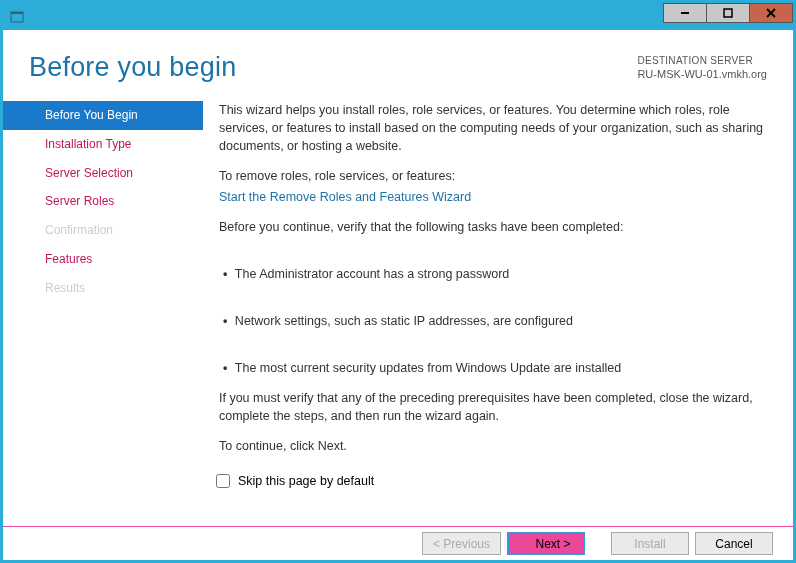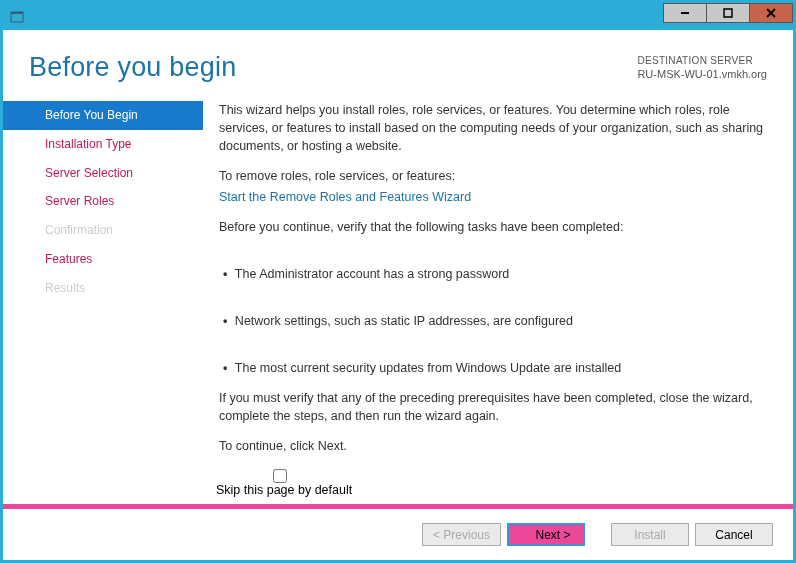--- a/index.html
+++ b/index.html
@@ -111,35 +111,34 @@
       margin: 0 0 12px 4px;
     }
     .content ul li::before {
       content: "• ";
       font-weight: bold;
       margin-right: 4px;
     }
     .content ul li { margin-bottom: 2px; margin-top: 29px; }
     .skip-row {
       position: absolute;
-      bottom: 66px;
+      bottom: 75px;
       left: 216px;
       display: flex;
       align-items: center;
       font-size: 12.5px;
-      flex-direction: column;
     }
     .skip-row input { margin-right: 8px; width: 14px; height: 14px; }
     .footer {
       position: absolute;
       bottom: 3px;
       left: 3px;
       right: 3px;
-      height: 56px;
-      border-top: 5px solid #ec4899;
+      height: 34px;
+      border-top: 1px solid #ec4899;
       display: flex;
       justify-content: flex-end;
       align-items: center;
       padding-right: 20px;
       gap: 6px;
       background: #fff;
     }
     .btn {
       min-width: 78px;
       height: 23px;

